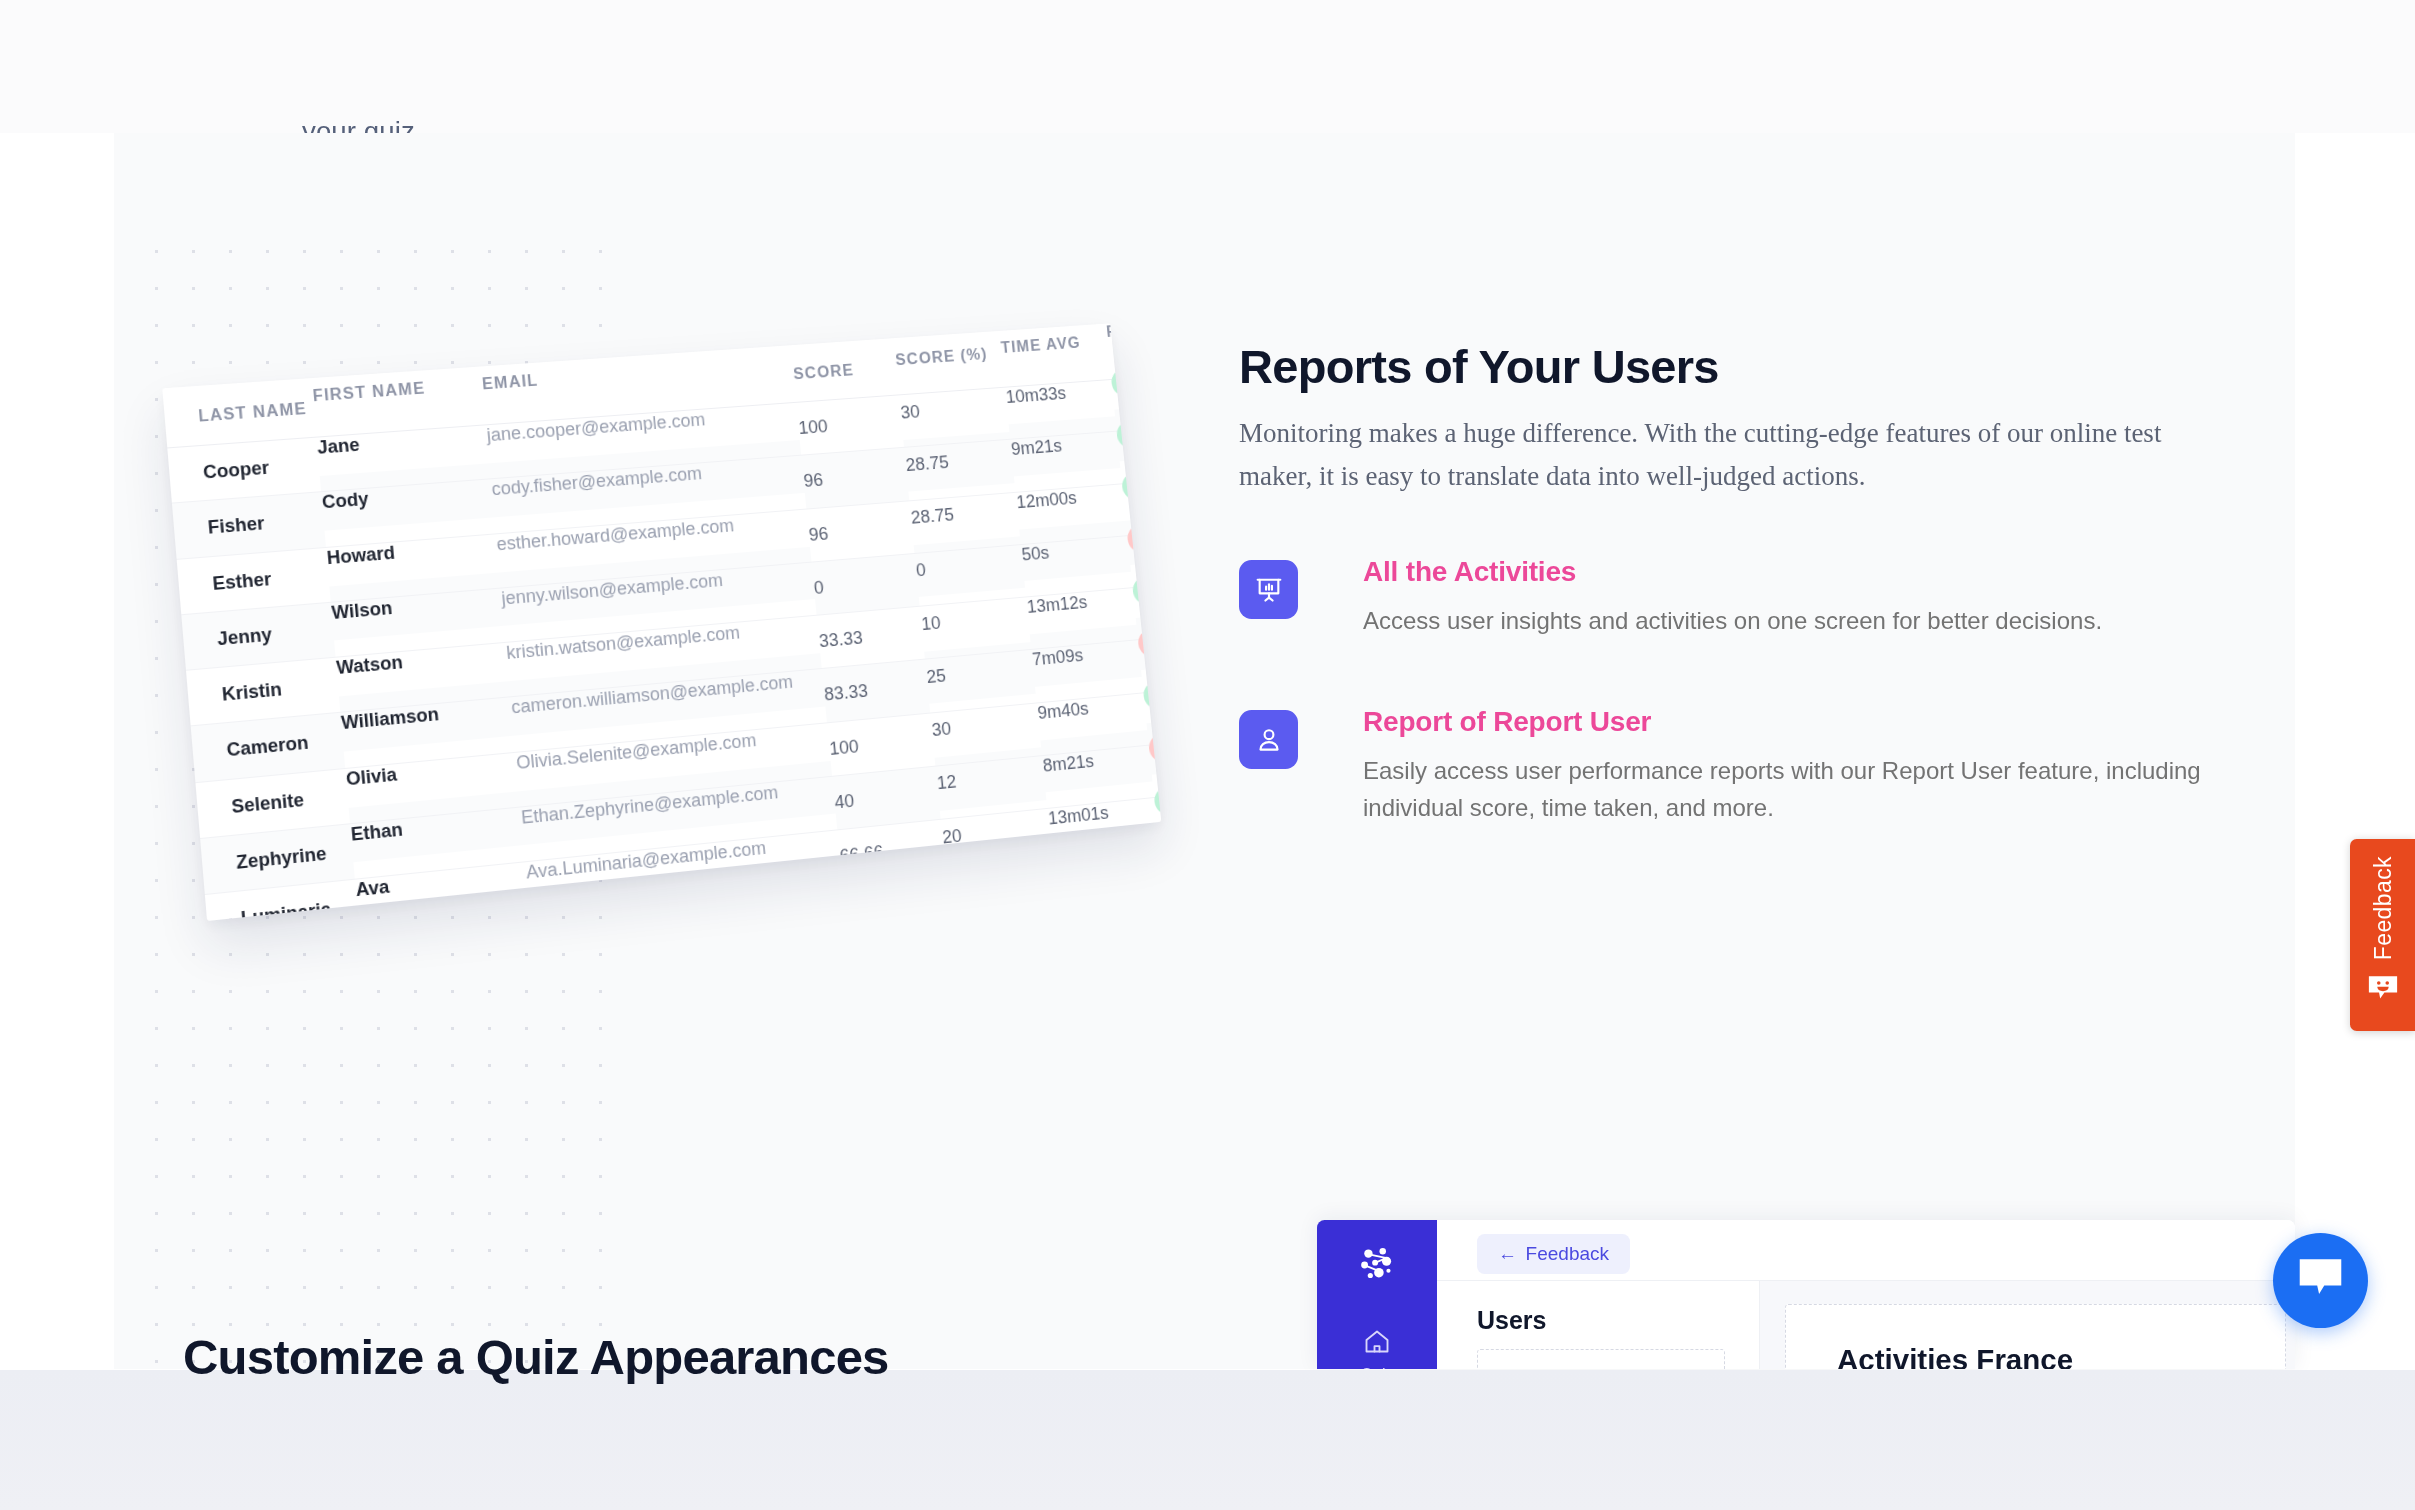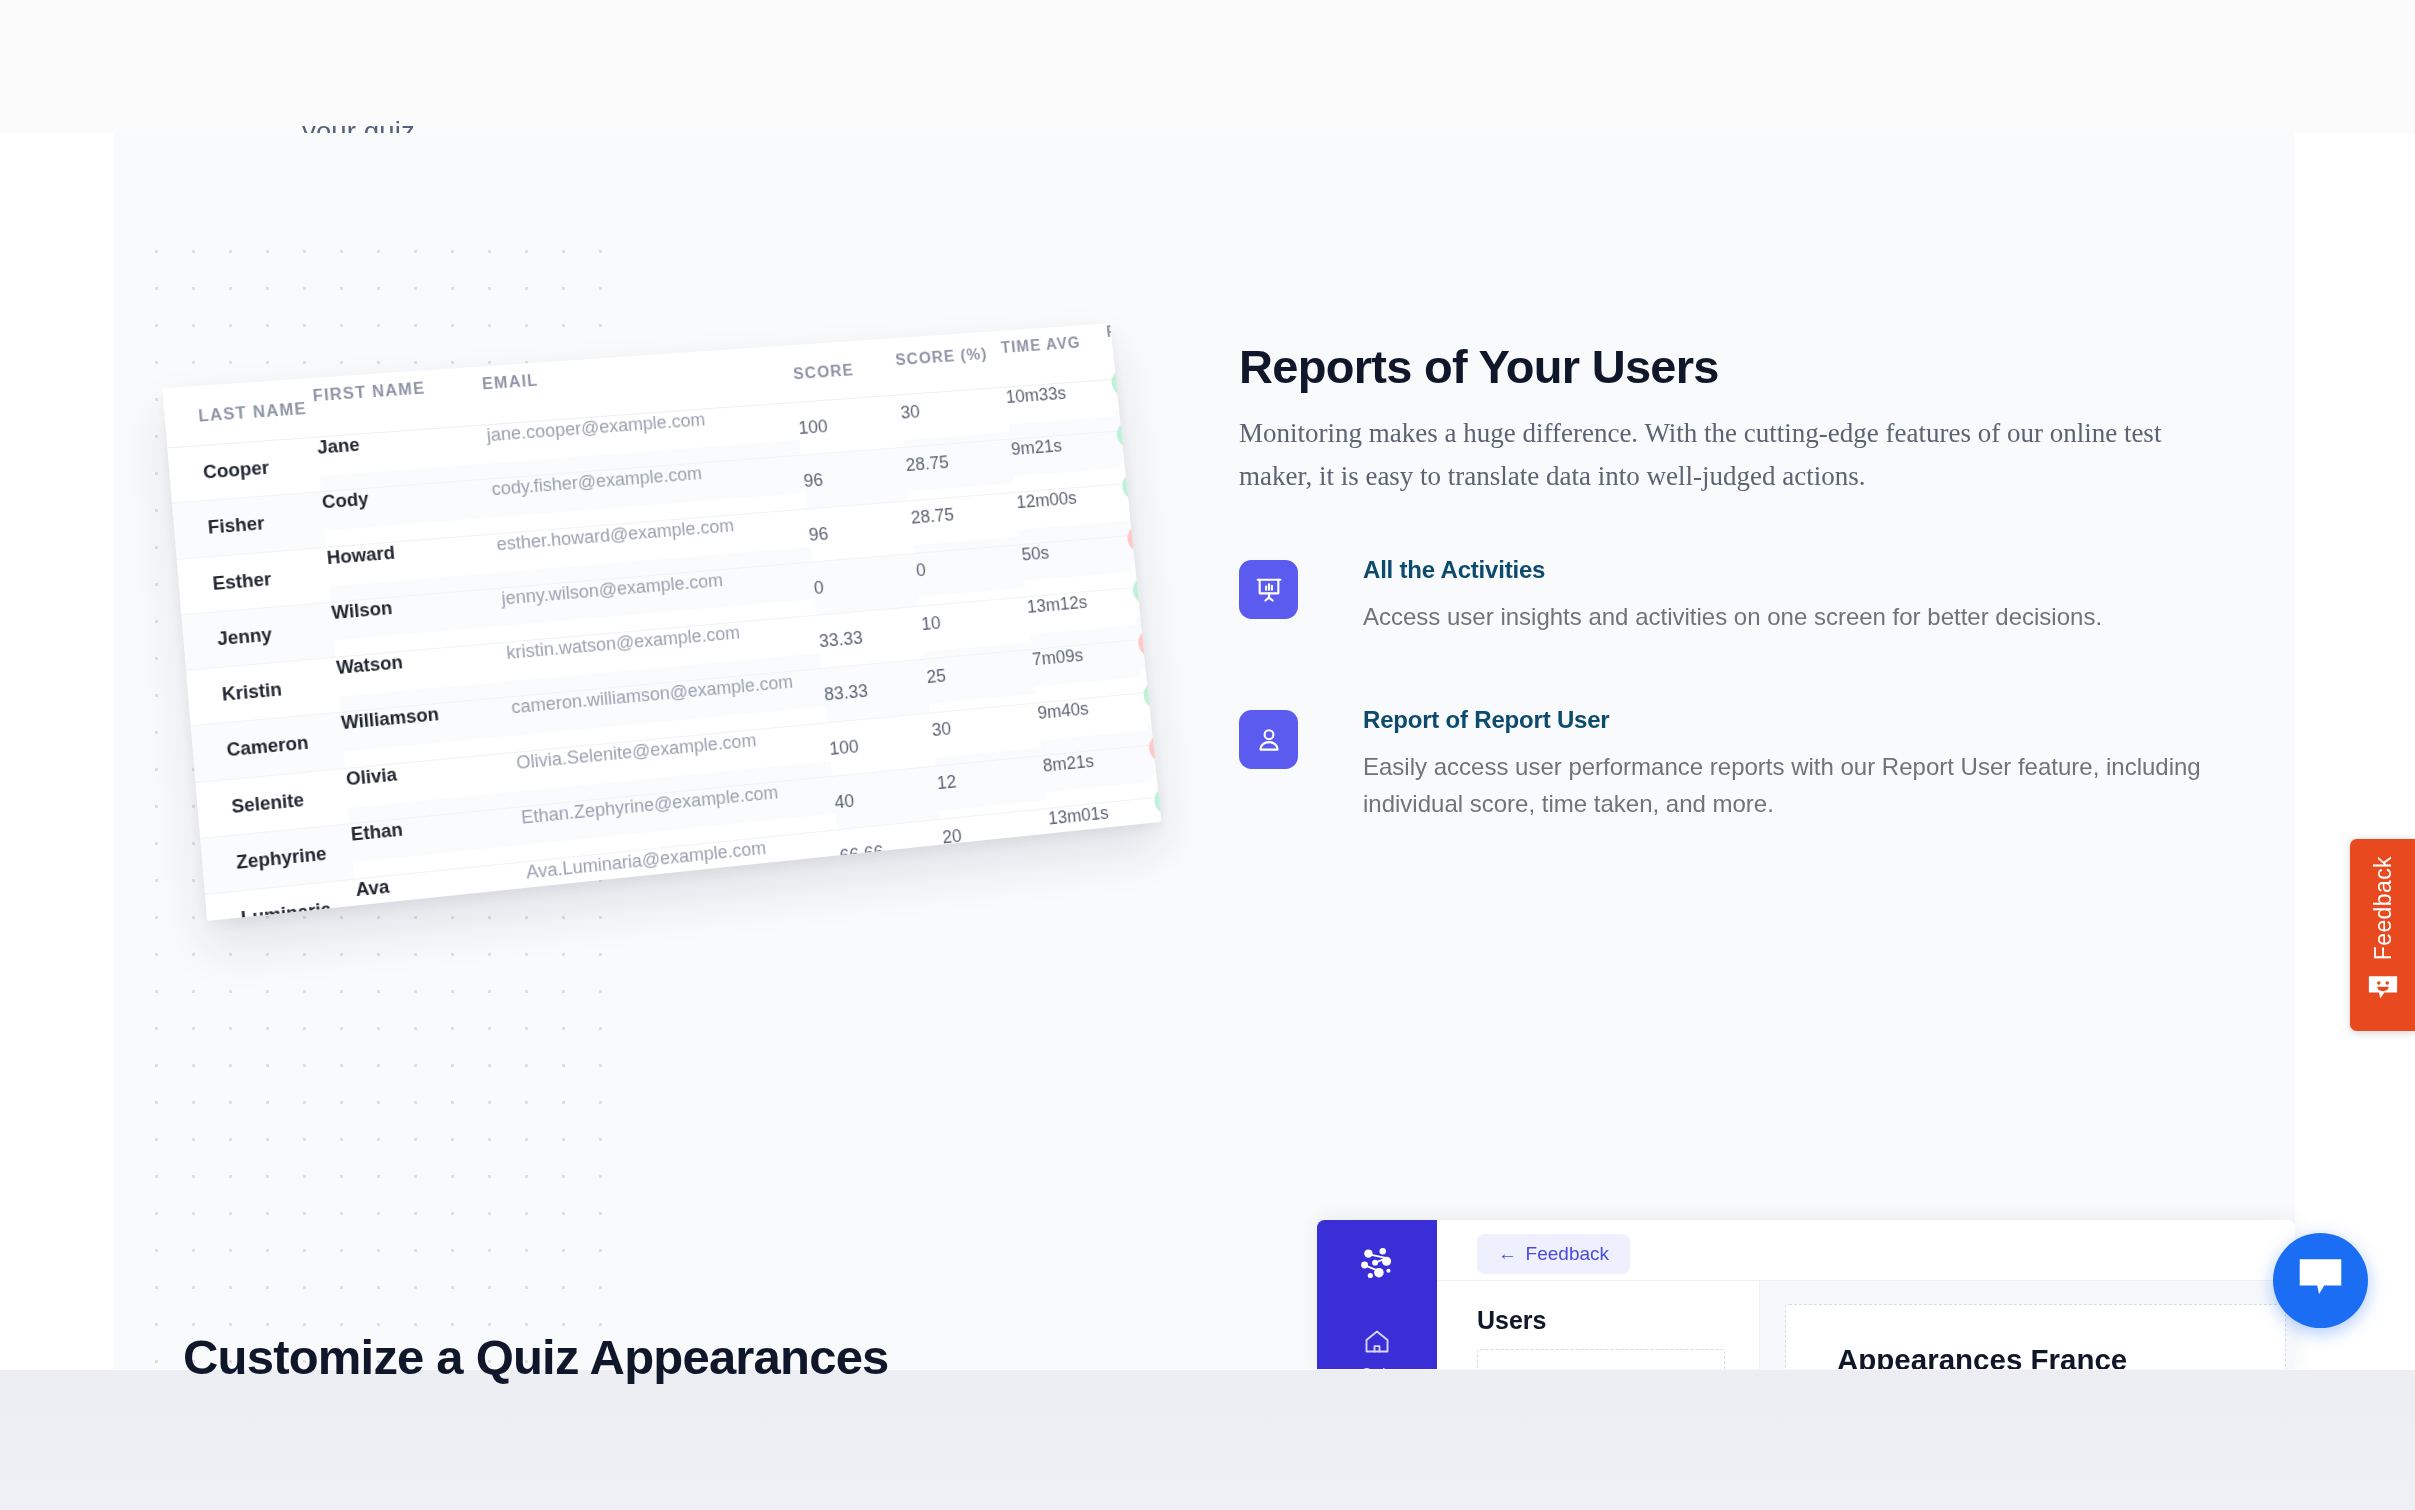--- a/index.html
+++ b/index.html
@@ -107,21 +107,21 @@
   .sec-para {
     font-size: 27px; color: #5c6374; line-height: 1.58; max-width: 965px; font-family: Liberation Serif, serif;
   }
 
   .feature { position: relative; margin-top: 59px; padding-left: 124px; min-height: 91px; }
   .feat-icon {
     position: absolute; left: 0; top: 3.8px; width: 59px; height: 59px;
     background: #5b5bf0; border-radius: 12.4px;
     display: flex; align-items: center; justify-content: center;
   }
-  .feat-title { font-size: 24px; font-weight: 600; color: #0c4a6e; margin-bottom: 14.3px; letter-spacing: -0.2px; }
+  .feat-title { font-size: 28px; font-weight: 600; color: #ec4899; margin-bottom: 14.3px; letter-spacing: -0.2px; }
   .feat-desc  { font-size: 24px; color: #737373; line-height: 1.54; max-width: 894px; }
 
   
   .bottom-section {
     position: absolute; left: 0; top: 1370px; width: 2416px; height: 141px;
     background: linear-gradient(180deg, #eceef4 0%, #eff0f5 100%);
   }
   .next-title {
     position: absolute; left: 183px; top: 1329px;
     font-size: 49px; font-weight: 800; color: #10172b; letter-spacing: -0.8px;
@@ -384,21 +384,21 @@
         <div class="b-dash">
           <span class="arr">←</span><span>Feedback</span>
         </div>
       </div>
       <div class="b-left-pane">
         <div class="b-logo-label">Users</div>
         <div class="b-dash-box"></div>
       </div>
       <div class="b-right-pane">
         <div class="b-canvas">
-          <div class="b-quiz-title">Appearances France</div>
+          <div class="b-quiz-title">Activities France</div>
         </div>
       </div>
     </div>
   </div>
 
   <div class="bottom-section"></div>
   <h2 class="next-title">Customize a Quiz Appearances</h2>
 
   <div class="feedback-tab">
     <span class="feedback-label">Feedback</span>

